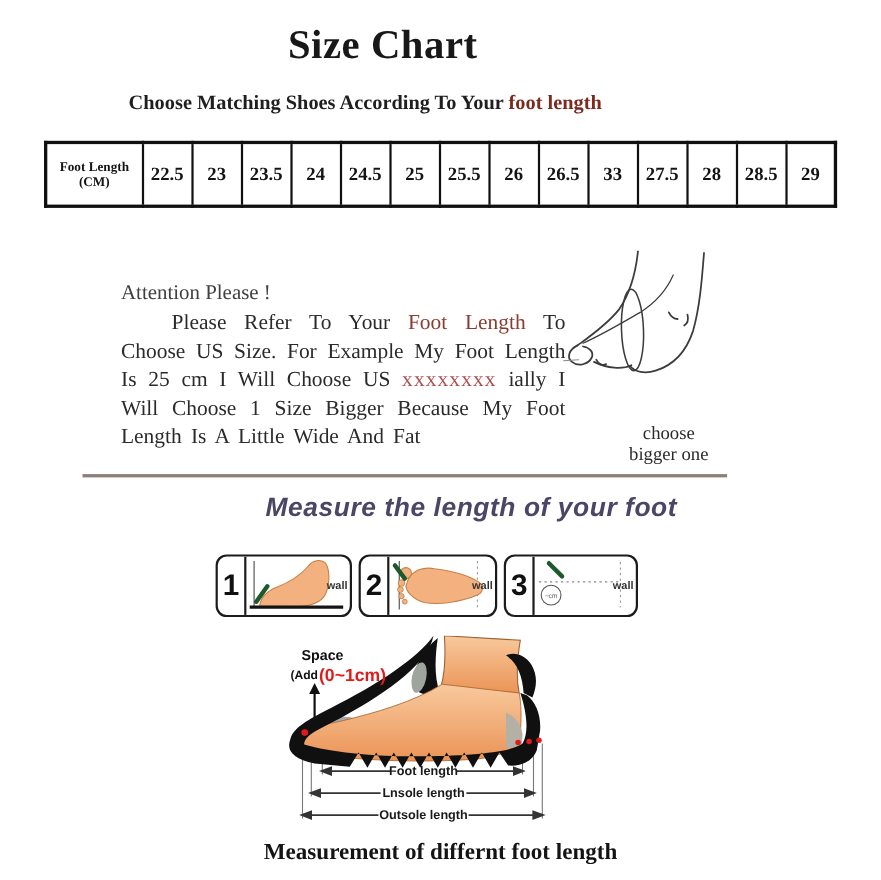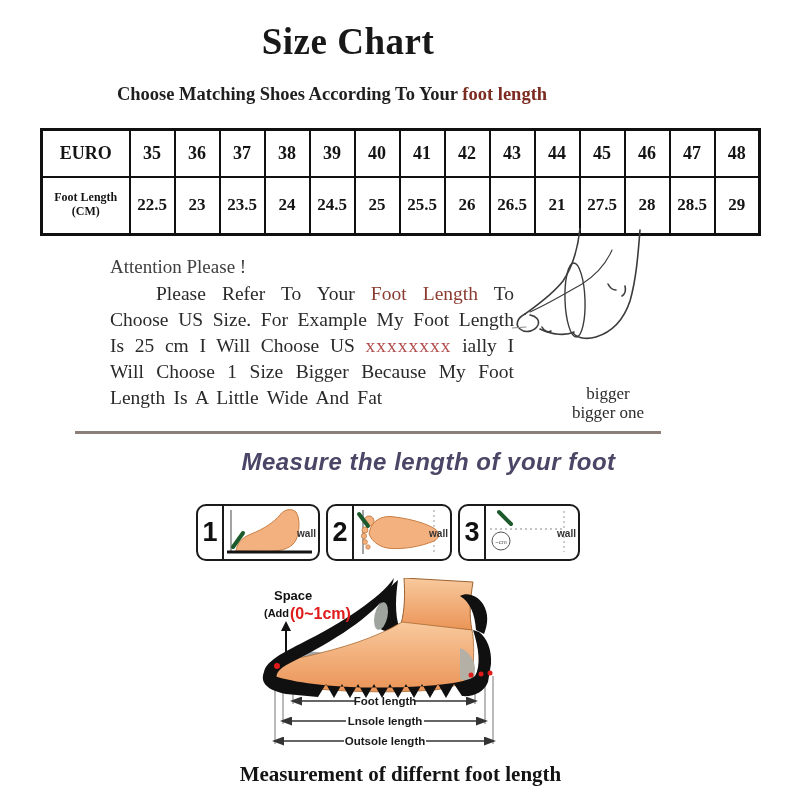--- a/index.html
+++ b/index.html
@@ -84,49 +84,32 @@
 
 <div class="page-title">Size Chart</div>
 
 <div class="subtitle"><span>Choose Matching Shoes According To Your </span><span class="hl">foot length</span></div>
 
 <table class="size-table">
   <colgroup>
       <col class="hdr">
     </colgroup>
   <tbody>
-      <tr class="r1">
-    <th>EURO</th>
-    <td>35</td>
-    <td>36</td>
-    <td>37</td>
-    <td>38</td>
-    <td>39</td>
-    <td>40</td>
-    <td>41</td>
-    <td>42</td>
-    <td>43</td>
-    <td>44</td>
-    <td>45</td>
-    <td>46</td>
-    <td>47</td>
-    <td>48</td>
-  </tr>
   <tr class="r2">
     <th>Foot Length (CM)</th>
     <td>22.5</td>
     <td>23</td>
     <td>23.5</td>
     <td>24</td>
     <td>24.5</td>
     <td>25</td>
     <td>25.5</td>
     <td>26</td>
     <td>26.5</td>
-    <td>21</td>
+    <td>33</td>
     <td>27.5</td>
     <td>28</td>
     <td>28.5</td>
     <td>29</td>
   </tr>
 </tbody>
   </table>
 
 <div class="attention">
   <p class="attention-heading">Attention Please !</p>
@@ -142,21 +125,21 @@
     <path d="M 30,99 c 2,4 6,6 9,4"></path>
     <path d="M 28,101 C 40,107 54,108 62,104"></path>
     <path d="M 96,56 c 2,4 5,6 8,6"></path>
     <path d="M 113,58 c 1,4 0,8 -3,10"></path>
     <ellipse cx="63" cy="72" rx="10" ry="37" transform="rotate(-2 63 72)" stroke-width="1.4"></ellipse>
     <path d="M 0,100 L 14,99" stroke="#8a8a8a" stroke-width="1"></path>
   </g>
 </svg>
 
 <div class="choose-caption">
-  <div>bigger</div>
+  <div>choose</div>
   <div>bigger one</div>
 </div>
 
 <div class="divider"></div>
 
 <div class="measure-heading">Measure the length of your foot</div>
 
 <div class="panels">
 
   <div class="panel p1">

